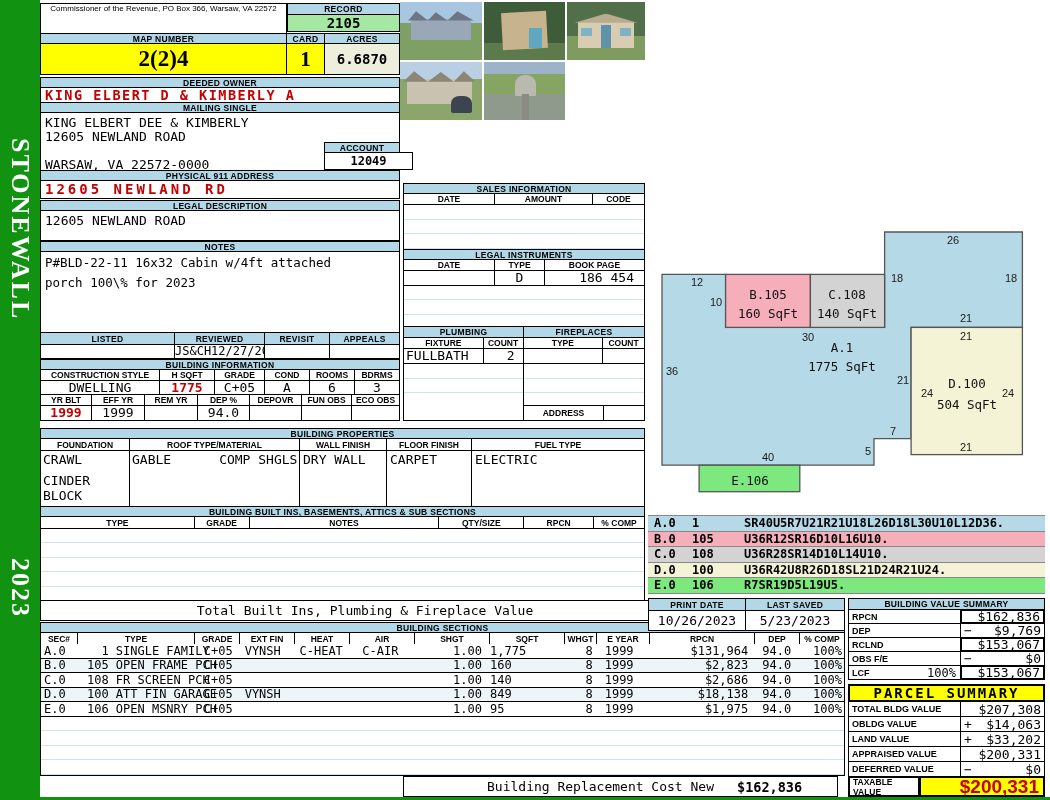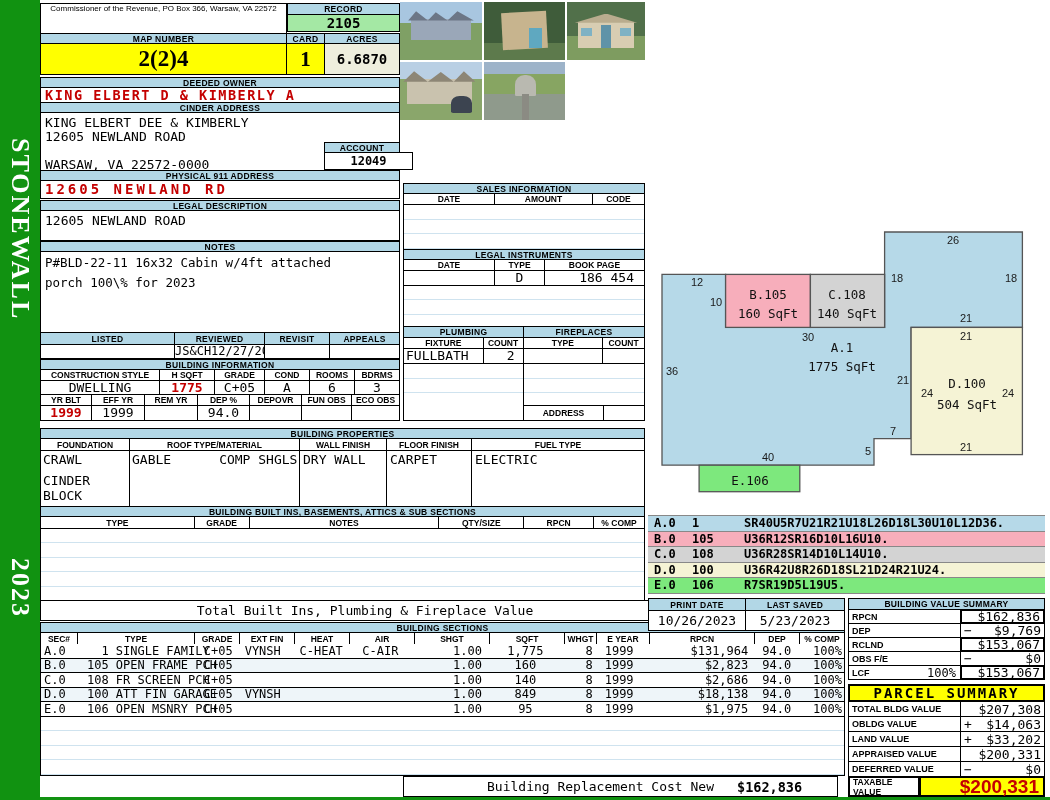--- a/index.html
+++ b/index.html
@@ -21,21 +21,21 @@
 .title{font:bold 20px "Liberation Serif",serif}
 .sub{font:8px "Liberation Sans",sans-serif}
 .yellow{background:#ffff00}
 .greenv{background:#a4e8a4}
 .cream{background:#eeeedd}
 .srow{display:flex;align-items:center;height:14.5px;font-size:12px;border-bottom:1px solid #000;border-left:1px solid #000;border-right:1px solid #000;background:#fff}
 .srow.alt{background:#eef5f9}
 .s0{width:38px;padding-left:3px}.s1{width:30px;text-align:right}.s2{width:87px;padding-left:7px;white-space:nowrap}
 .s3{width:45px;text-align:center}.s4{width:55px;padding-left:4px}.s5{width:55px;padding-left:4px}
 .s6{width:65px;padding-left:12px}.s7{width:75px;text-align:right;padding-right:8px}
-.s8{width:75px;text-align:center;padding-right:4px}.s9{width:32px;text-align:right;padding-right:4px}
+.s8{width:75px;text-align:left;padding-right:4px}.s9{width:32px;text-align:right;padding-right:4px}
 .s10{width:53px;padding-left:8px}.s11{width:105px;text-align:right;padding-right:6px}
 .s12{width:45px;text-align:right;padding-right:8px}.s13{width:45px;text-align:right;padding-right:2px}
 .dim{font:11px "Liberation Sans",sans-serif;fill:#1a1a1a;text-anchor:middle}
 .arealbl{font:12.5px "DejaVu Sans Mono",monospace;fill:#111;text-anchor:middle}
 .legrow{display:flex;align-items:center;height:15.5px;font:bold 12px "DejaVu Sans Mono",monospace;border-bottom:1px solid #888}
 .photo{position:absolute;overflow:hidden}
 .vslbl{font:bold 9px "Liberation Sans",sans-serif;display:flex;align-items:center;padding-left:3px;border:1px solid #000;background:#fff}
 .vsval{border:1px solid #000;background:#fff;display:flex;align-items:center;font-size:13px}
 .vsval .op{width:16px;padding-left:3px}
 .vsval .v{flex:1;text-align:right;padding-right:3px}
@@ -81,21 +81,21 @@
   <div class="abs" style="left:4%;top:16%;width:88%;height:18%;background:#8d8676;clip-path:polygon(0 100%,15% 0,34% 100%,52% 8%,70% 100%,84% 0,100% 100%)"></div>
   <div class="abs" style="left:62%;top:58%;width:26%;height:30%;background:#3c4450;border-radius:40% 40% 10% 10%"></div>
 </div>
 <div class="photo" style="left:484px;top:62px;width:81px;height:58px;background:linear-gradient(180deg,#9db3c9 0 20%,#87a562 20% 55%,#8f9a8c 55%)">
   <div class="abs" style="left:38%;top:22%;width:26%;height:36%;background:#b9b9b0;border-radius:45% 45% 6% 6%"></div>
   <div class="abs" style="left:47%;top:56%;width:9%;height:44%;background:#8b8b83"></div>
 </div>
 
 <div class="abs bar" style="left:40px;top:77px;width:360px;height:11px">DEEDED OWNER</div>
 <div class="abs bx red m b" style="left:40px;top:87px;width:360px;height:16px;font-size:13.5px;letter-spacing:1.5px;padding-left:4px;line-height:15px">KING ELBERT D &amp; KIMBERLY A</div>
-<div class="abs bar" style="left:40px;top:102px;width:360px;height:11px">CINDER ADDRESS</div>
+<div class="abs bar" style="left:40px;top:102px;width:360px;height:11px">MAILING SINGLE</div>
 <div class="abs bx m" style="left:40px;top:112px;width:360px;height:59px;font-size:13px;padding:2px 0 0 4px">
   <div style="height:14px">KING ELBERT DEE &amp; KIMBERLY</div>
   <div style="height:14px">12605 NEWLAND ROAD</div>
   <div style="height:14px"></div>
   <div style="height:14px">WARSAW, VA 22572-0000</div>
 </div>
 <div class="abs bar" style="left:324px;top:142px;width:76px;height:11px">ACCOUNT</div>
 <div class="abs bx m b" style="left:324px;top:152px;width:89px;height:18px;font-size:12px;text-align:center;line-height:16px">12049</div>
 
 <div class="abs bar" style="left:40px;top:170px;width:360px;height:11px">PHYSICAL 911 ADDRESS</div>

